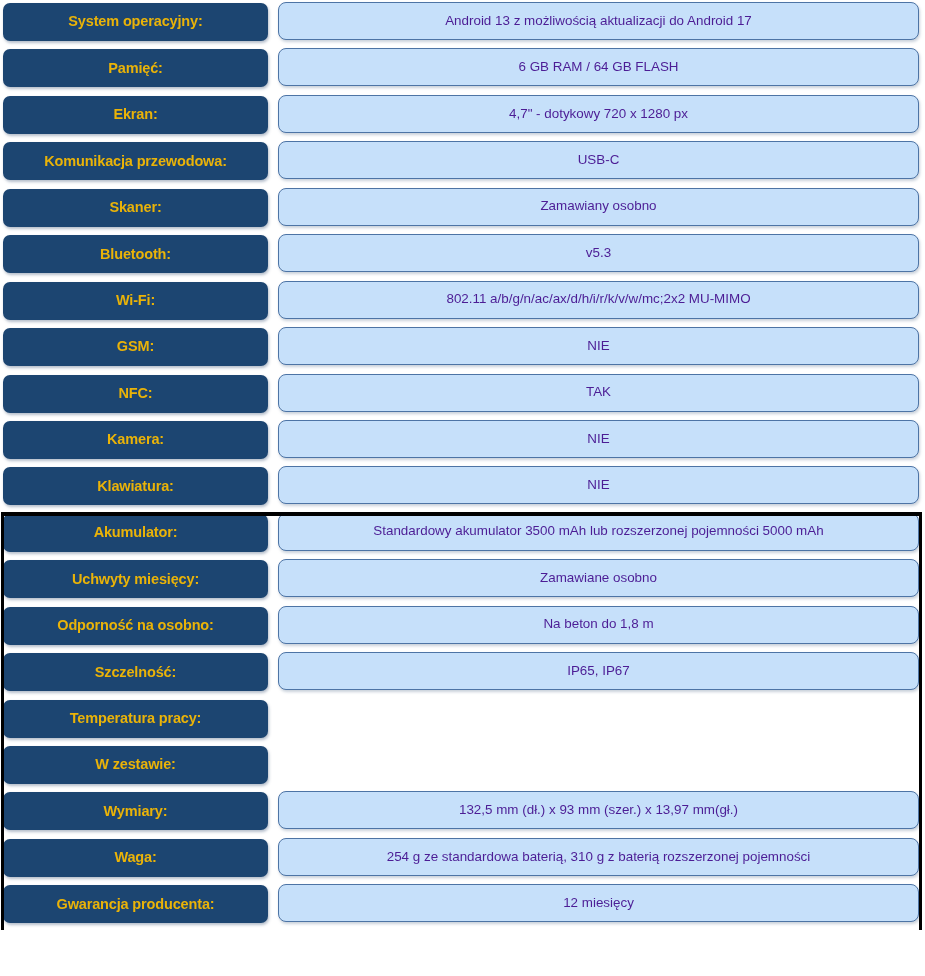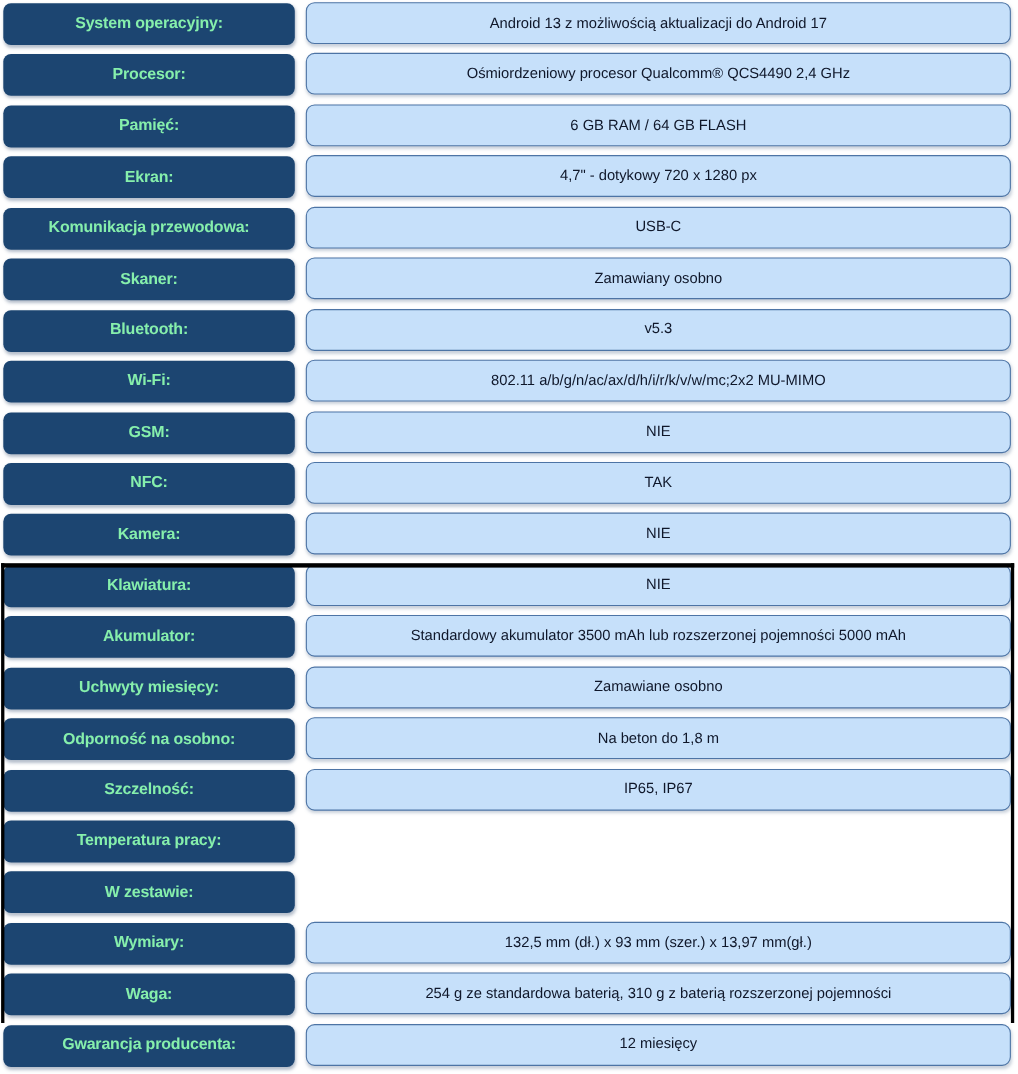--- a/index.html
+++ b/index.html
@@ -53,21 +53,21 @@
     width: 265px;
     height: 38px;
     background: #1c4571;
     border-radius: 7px;
     display: flex;
     align-items: center;
     justify-content: center;
     box-shadow: 1px 2px 3px rgba(90, 110, 140, 0.45);
   }
   .label-pill .label-text {
-    color: #86efac;
+    color: #eab308;
     font-size: 14.5px;
     font-weight: bold;
     letter-spacing: -0.15px;
     text-align: center;
     line-height: 1.05;
     padding: 0 5px;
     white-space: nowrap;
   }
 
   
@@ -80,21 +80,21 @@
     background: #c6e0fa;
     border: 1.4px solid #4d74a5;
     border-radius: 8px;
     box-sizing: border-box;
     display: flex;
     align-items: center;
     justify-content: center;
     box-shadow: 1px 2px 3px rgba(120, 140, 165, 0.40);
   }
   .value-pill .value-text {
-    color: #0f172a;
+    color: #4c1d95;
     font-size: 13.4px;
     font-weight: normal;
     text-align: center;
     line-height: 1.1;
     padding: 0 10px;
     white-space: nowrap;
   }
 </style>
 </head>
 <body>
@@ -103,28 +103,20 @@
     <div class="spec-row">
       <div class="label-pill">
         <span class="label-text">System operacyjny:</span>
       </div>
       <div class="value-pill">
         <span class="value-text">Android 13 z możliwością aktualizacji do Android 17</span>
       </div>
     </div>
     <div class="spec-row">
       <div class="label-pill">
-        <span class="label-text">Procesor:</span>
-      </div>
-      <div class="value-pill">
-        <span class="value-text">Ośmiordzeniowy procesor Qualcomm® QCS4490 2,4 GHz</span>
-      </div>
-    </div>
-    <div class="spec-row">
-      <div class="label-pill">
         <span class="label-text">Pamięć:</span>
       </div>
       <div class="value-pill">
         <span class="value-text">6 GB RAM / 64 GB FLASH</span>
       </div>
     </div>
     <div class="spec-row">
       <div class="label-pill">
         <span class="label-text">Ekran:</span>
       </div>

